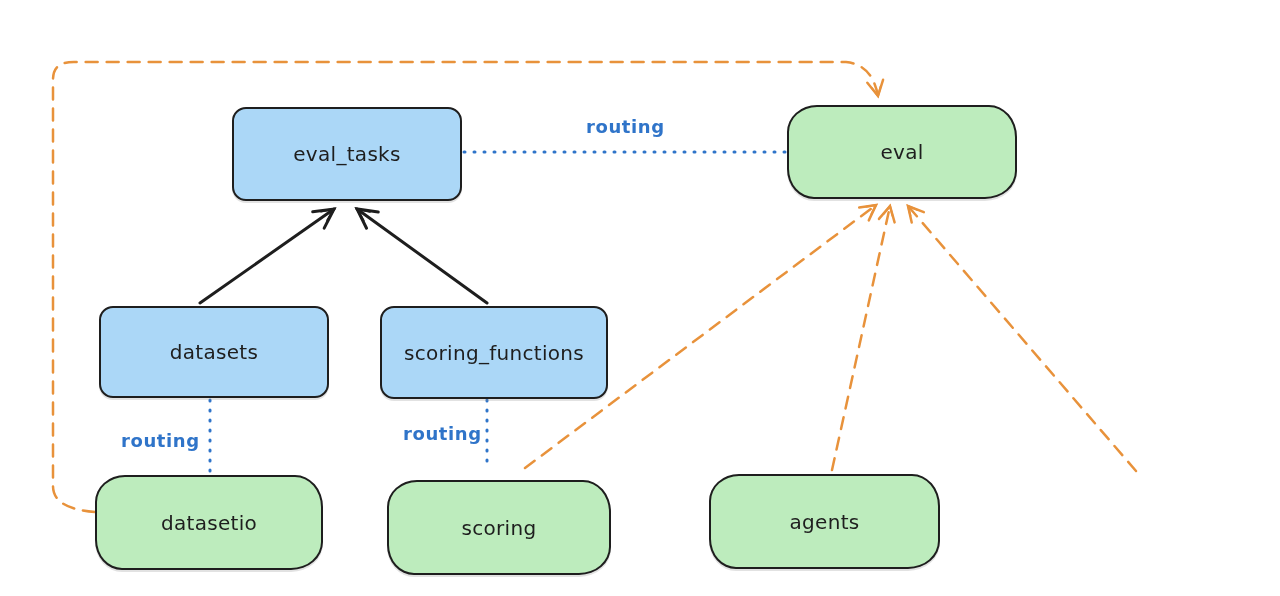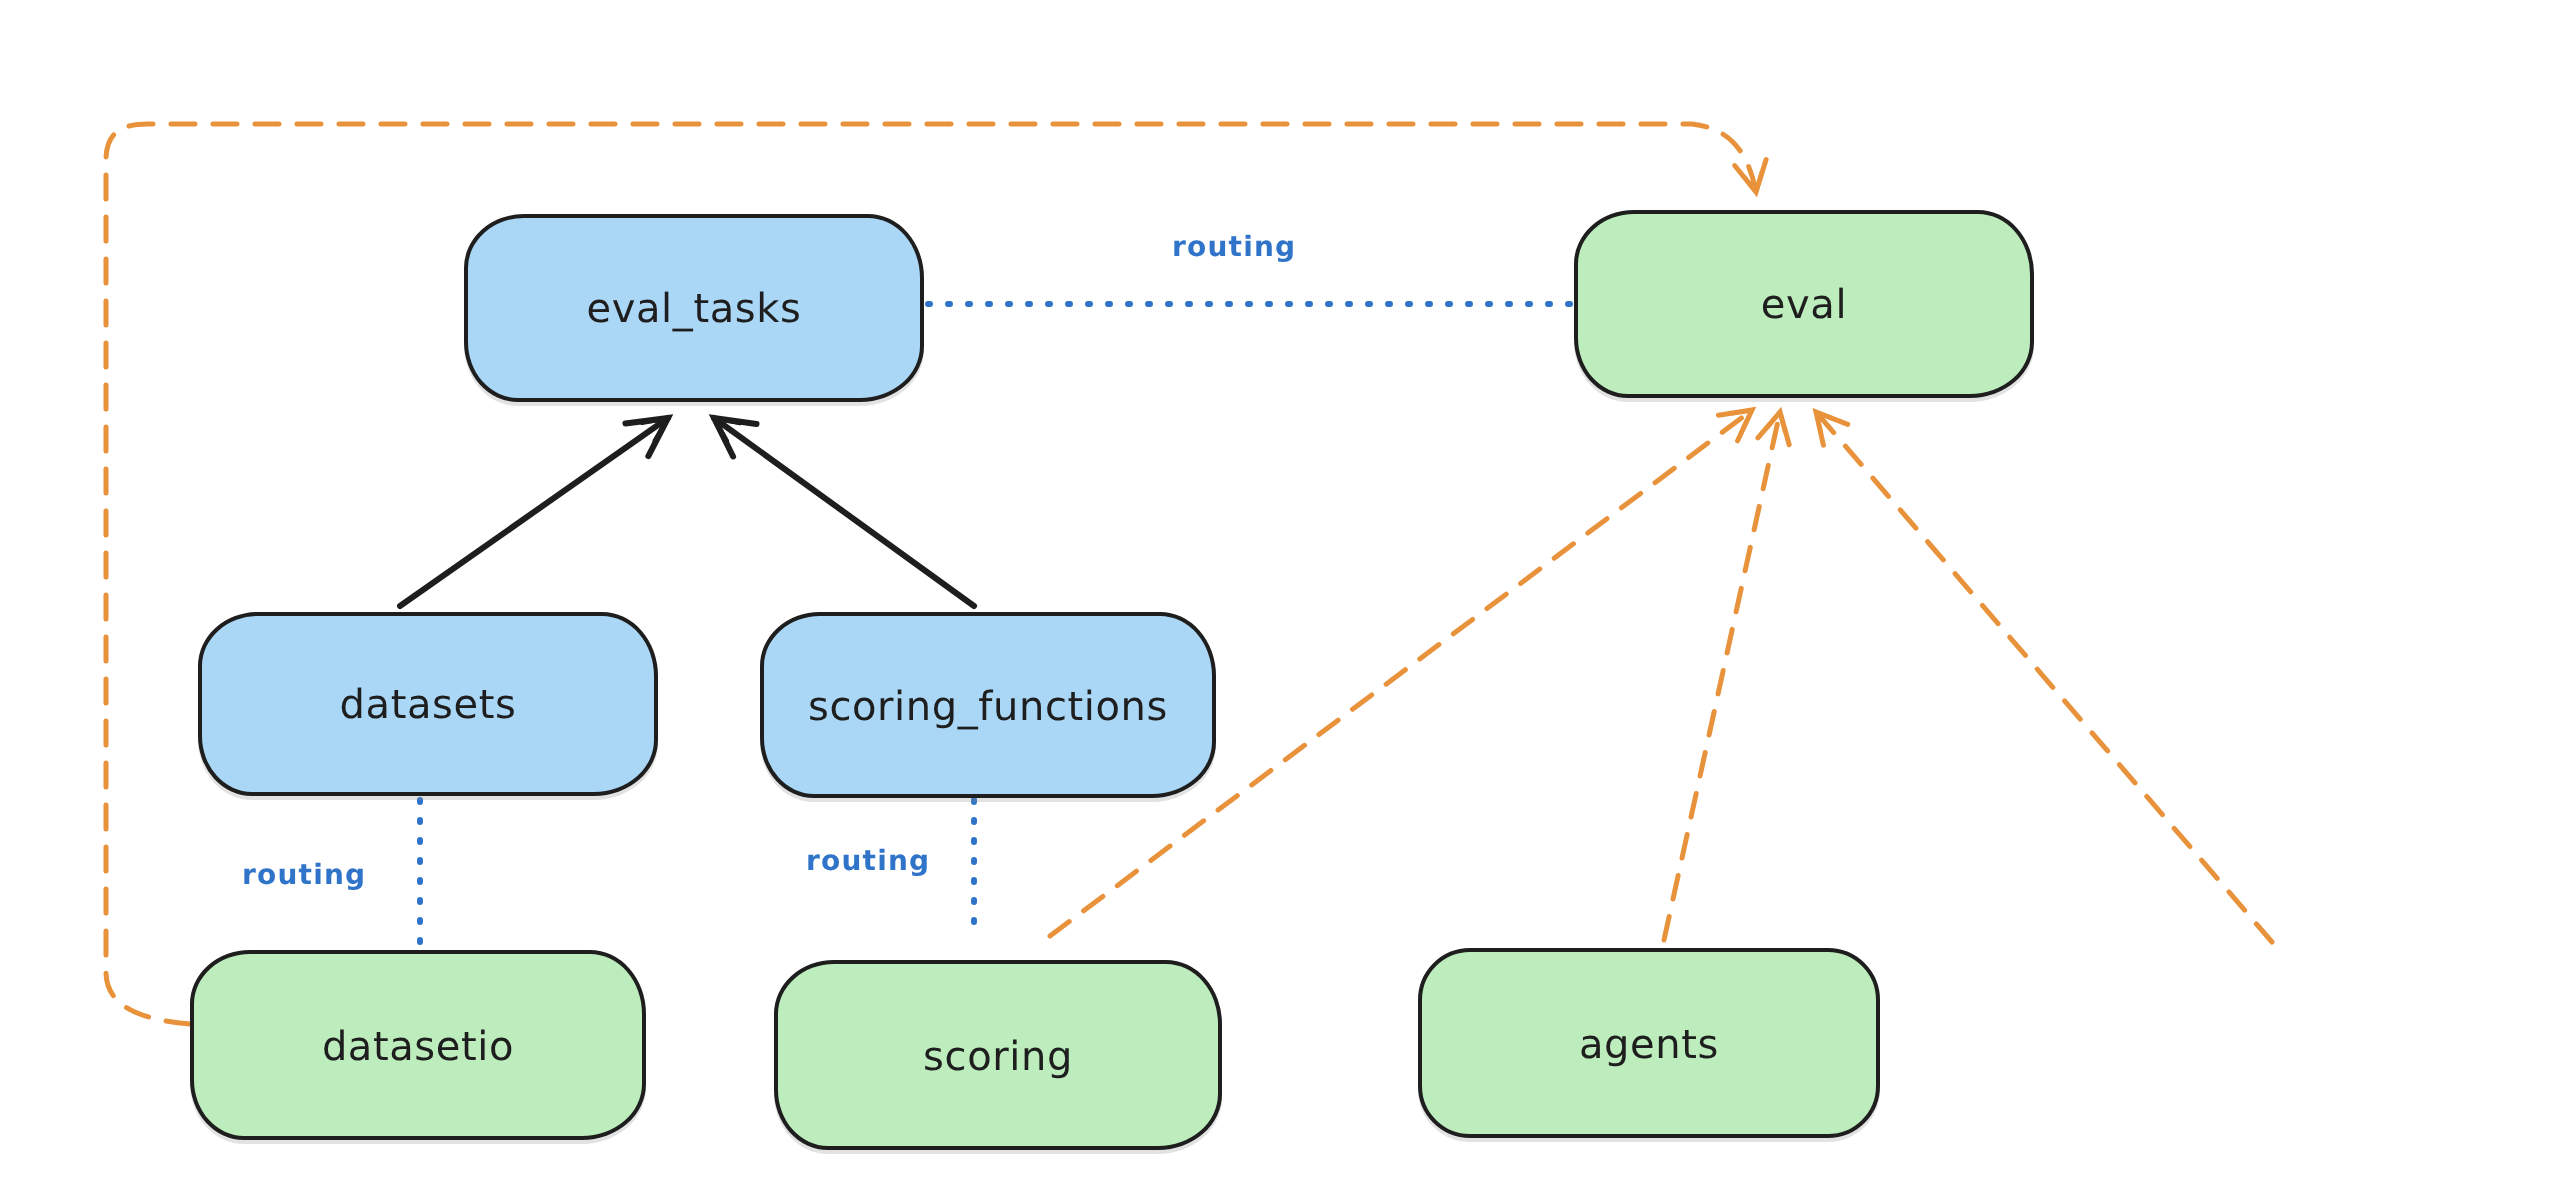--- a/index.html
+++ b/index.html
@@ -28,36 +28,36 @@
     border: 2.5px solid #1e1e1e;
     display: flex;
     align-items: center;
     justify-content: center;
     font-size: 20px;
     color: #1e1e1e;
     letter-spacing: 0.3px;
     border-radius: 30px 28px 32px 27px / 27px 32px 28px 30px;
     box-shadow: 0 2px 0 rgba(140,140,140,0.25);
   }
-  .node.blue  { background: #abd7f7; }
+  .node.blue  { background: #abd7f7; border-radius: 14px; }
   .node.green { background: #bdecbd; }
 
   .n-eval-tasks        { left: 232px;  top: 107px; width: 230px; height: 94px; }
   .n-eval              { left: 787px;  top: 105px; width: 230px; height: 94px; }
   .n-datasets          { left: 99px;   top: 306px; width: 230px; height: 92px; }
   .n-scoring-functions { left: 380px;  top: 306px; width: 228px; height: 93px; justify-content: center; }
   .n-datasetio         { left: 95px;   top: 475px; width: 228px; height: 95px; }
   .n-scoring           { left: 387px;  top: 480px; width: 224px; height: 95px; }
-  .n-agents            { left: 709px;  top: 474px; width: 231px; height: 95px; border-radius: 26px; }
+  .n-agents            { left: 709px;  top: 474px; width: 231px; height: 95px; }
   .n-inference         { left: 1026px; top: 474px; width: 228px; height: 95px; }
 
   .routing-label {
     position: absolute;
     color: #2f74c9;
-    font-size: 14px;
+    font-size: 18px;
     font-weight: 700;
     letter-spacing: 0.6px;
     white-space: nowrap;
   }
   .rl-1 { left: 586px; top: 116px; }
   .rl-2 { left: 121px; top: 430px; }
   .rl-3 { left: 403px; top: 423px; }
 </style>
 </head>
 <body>

